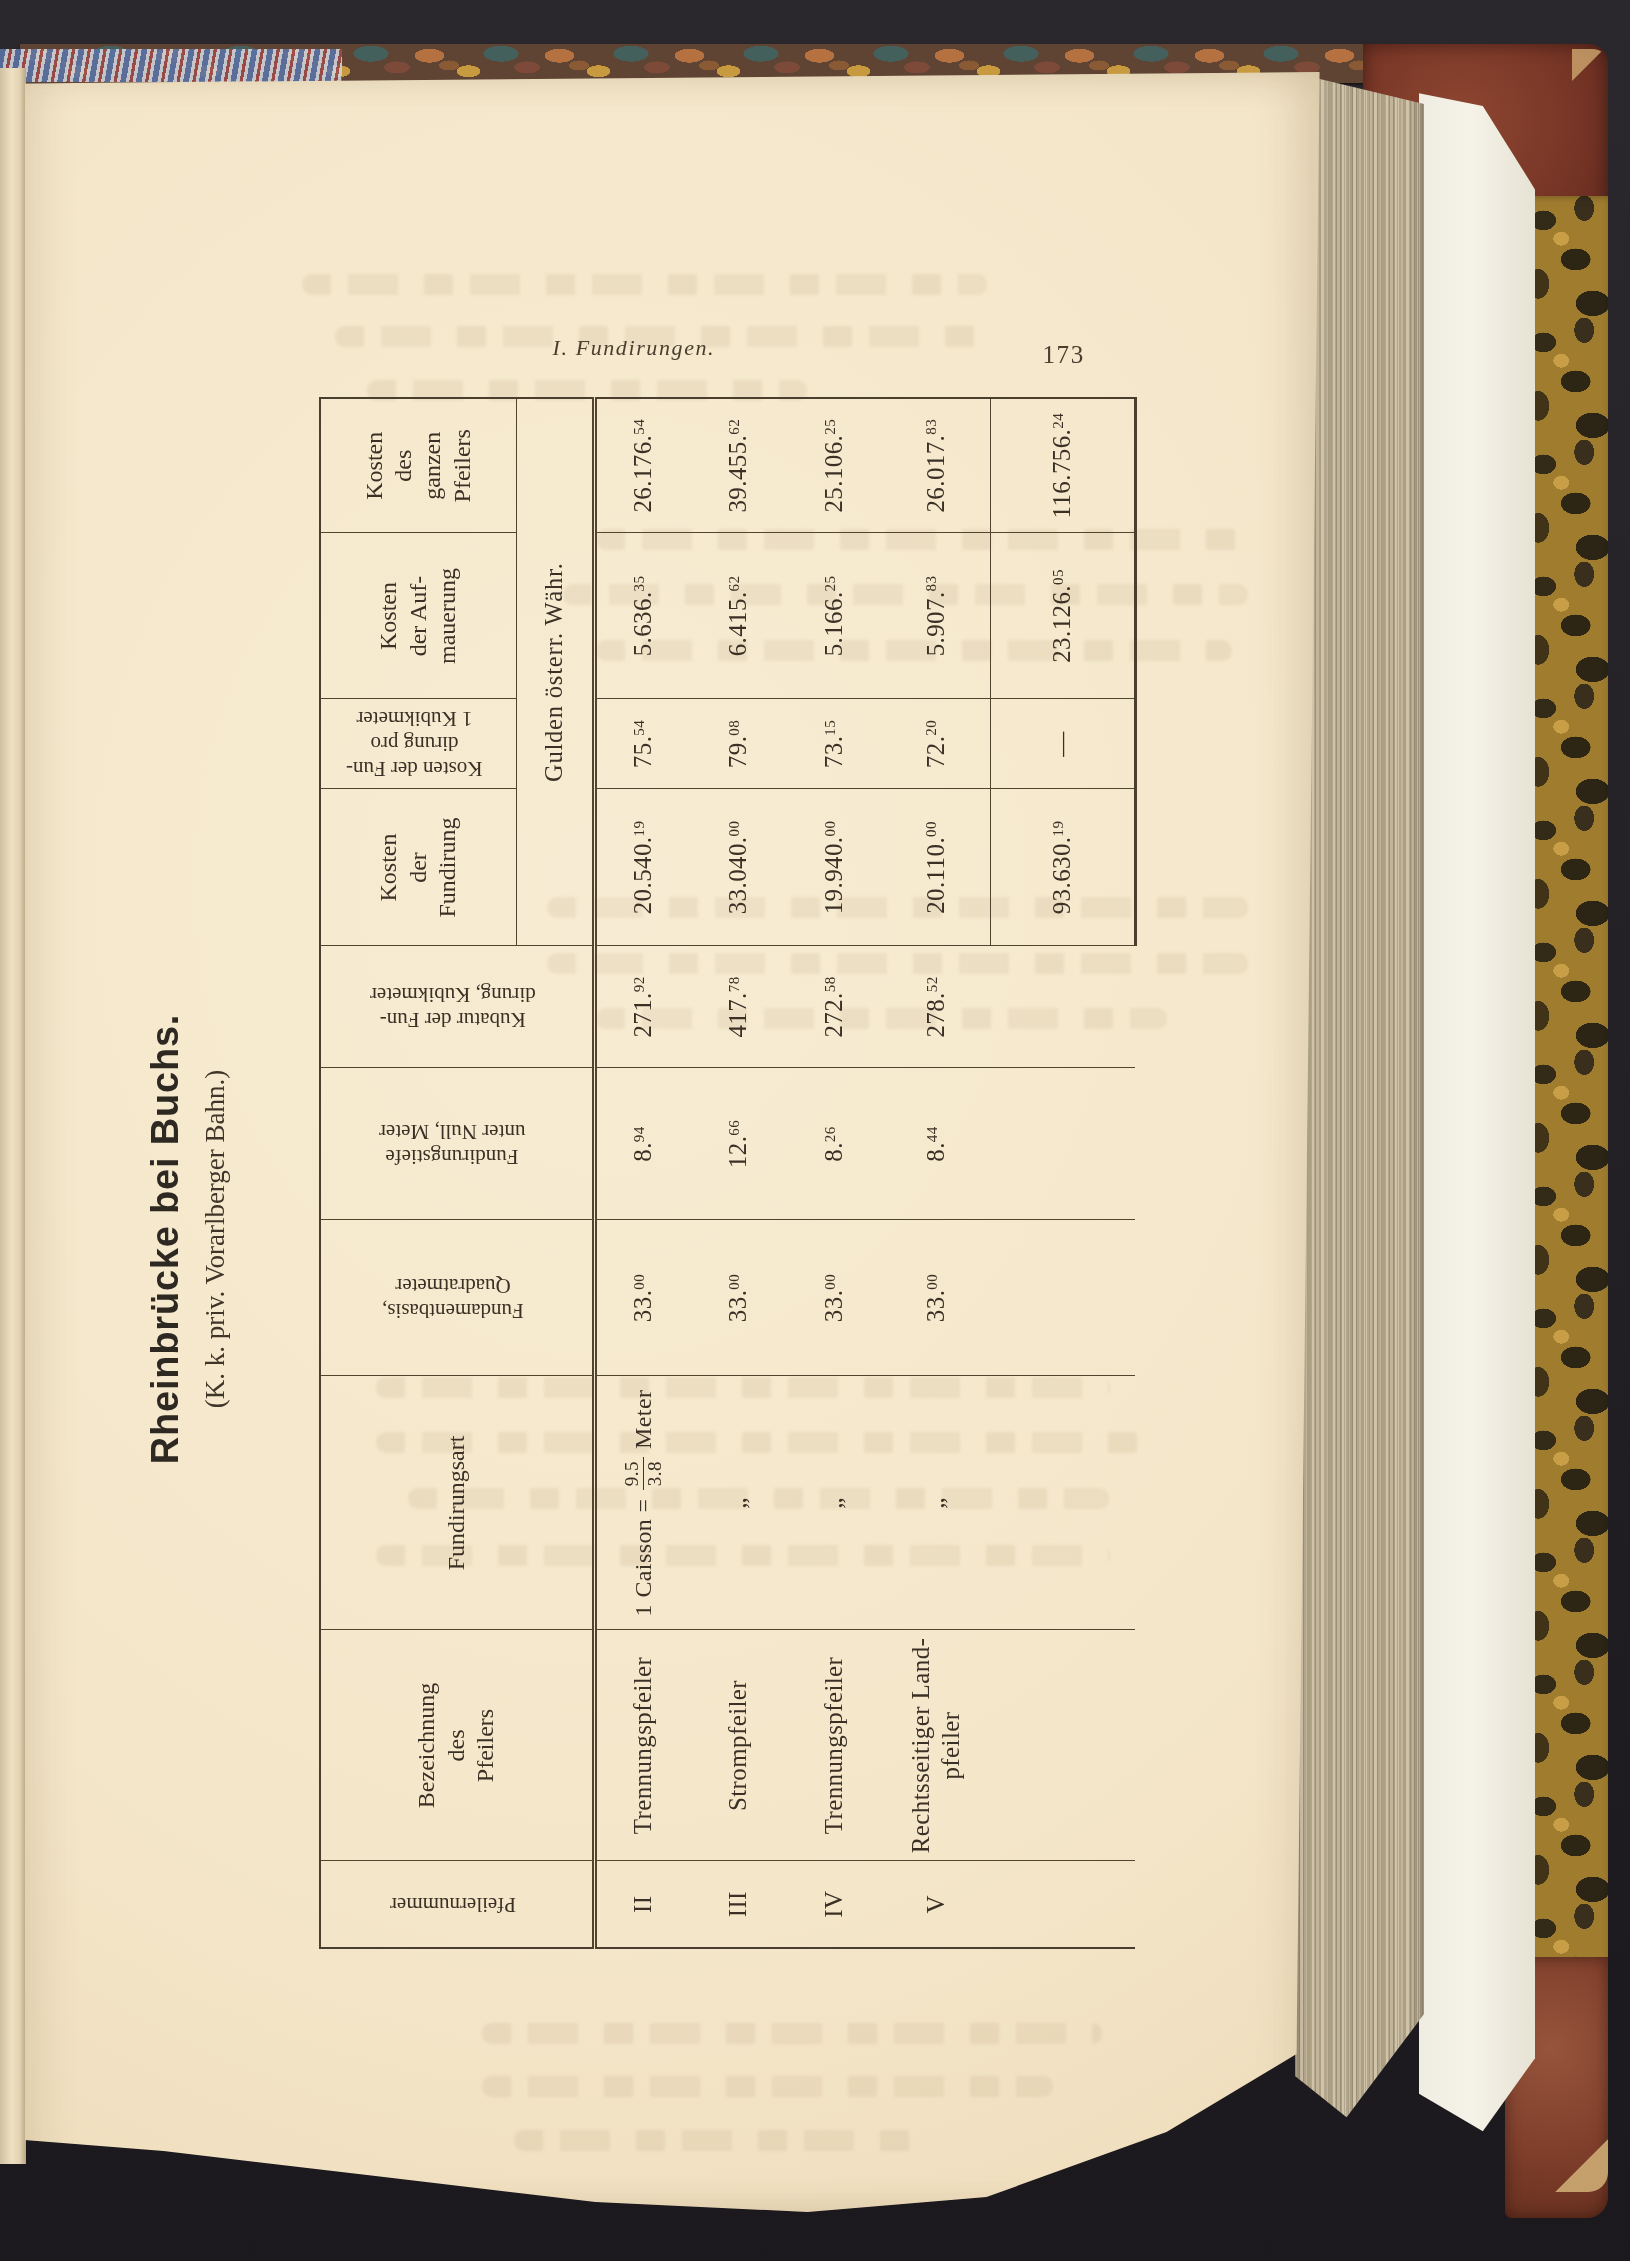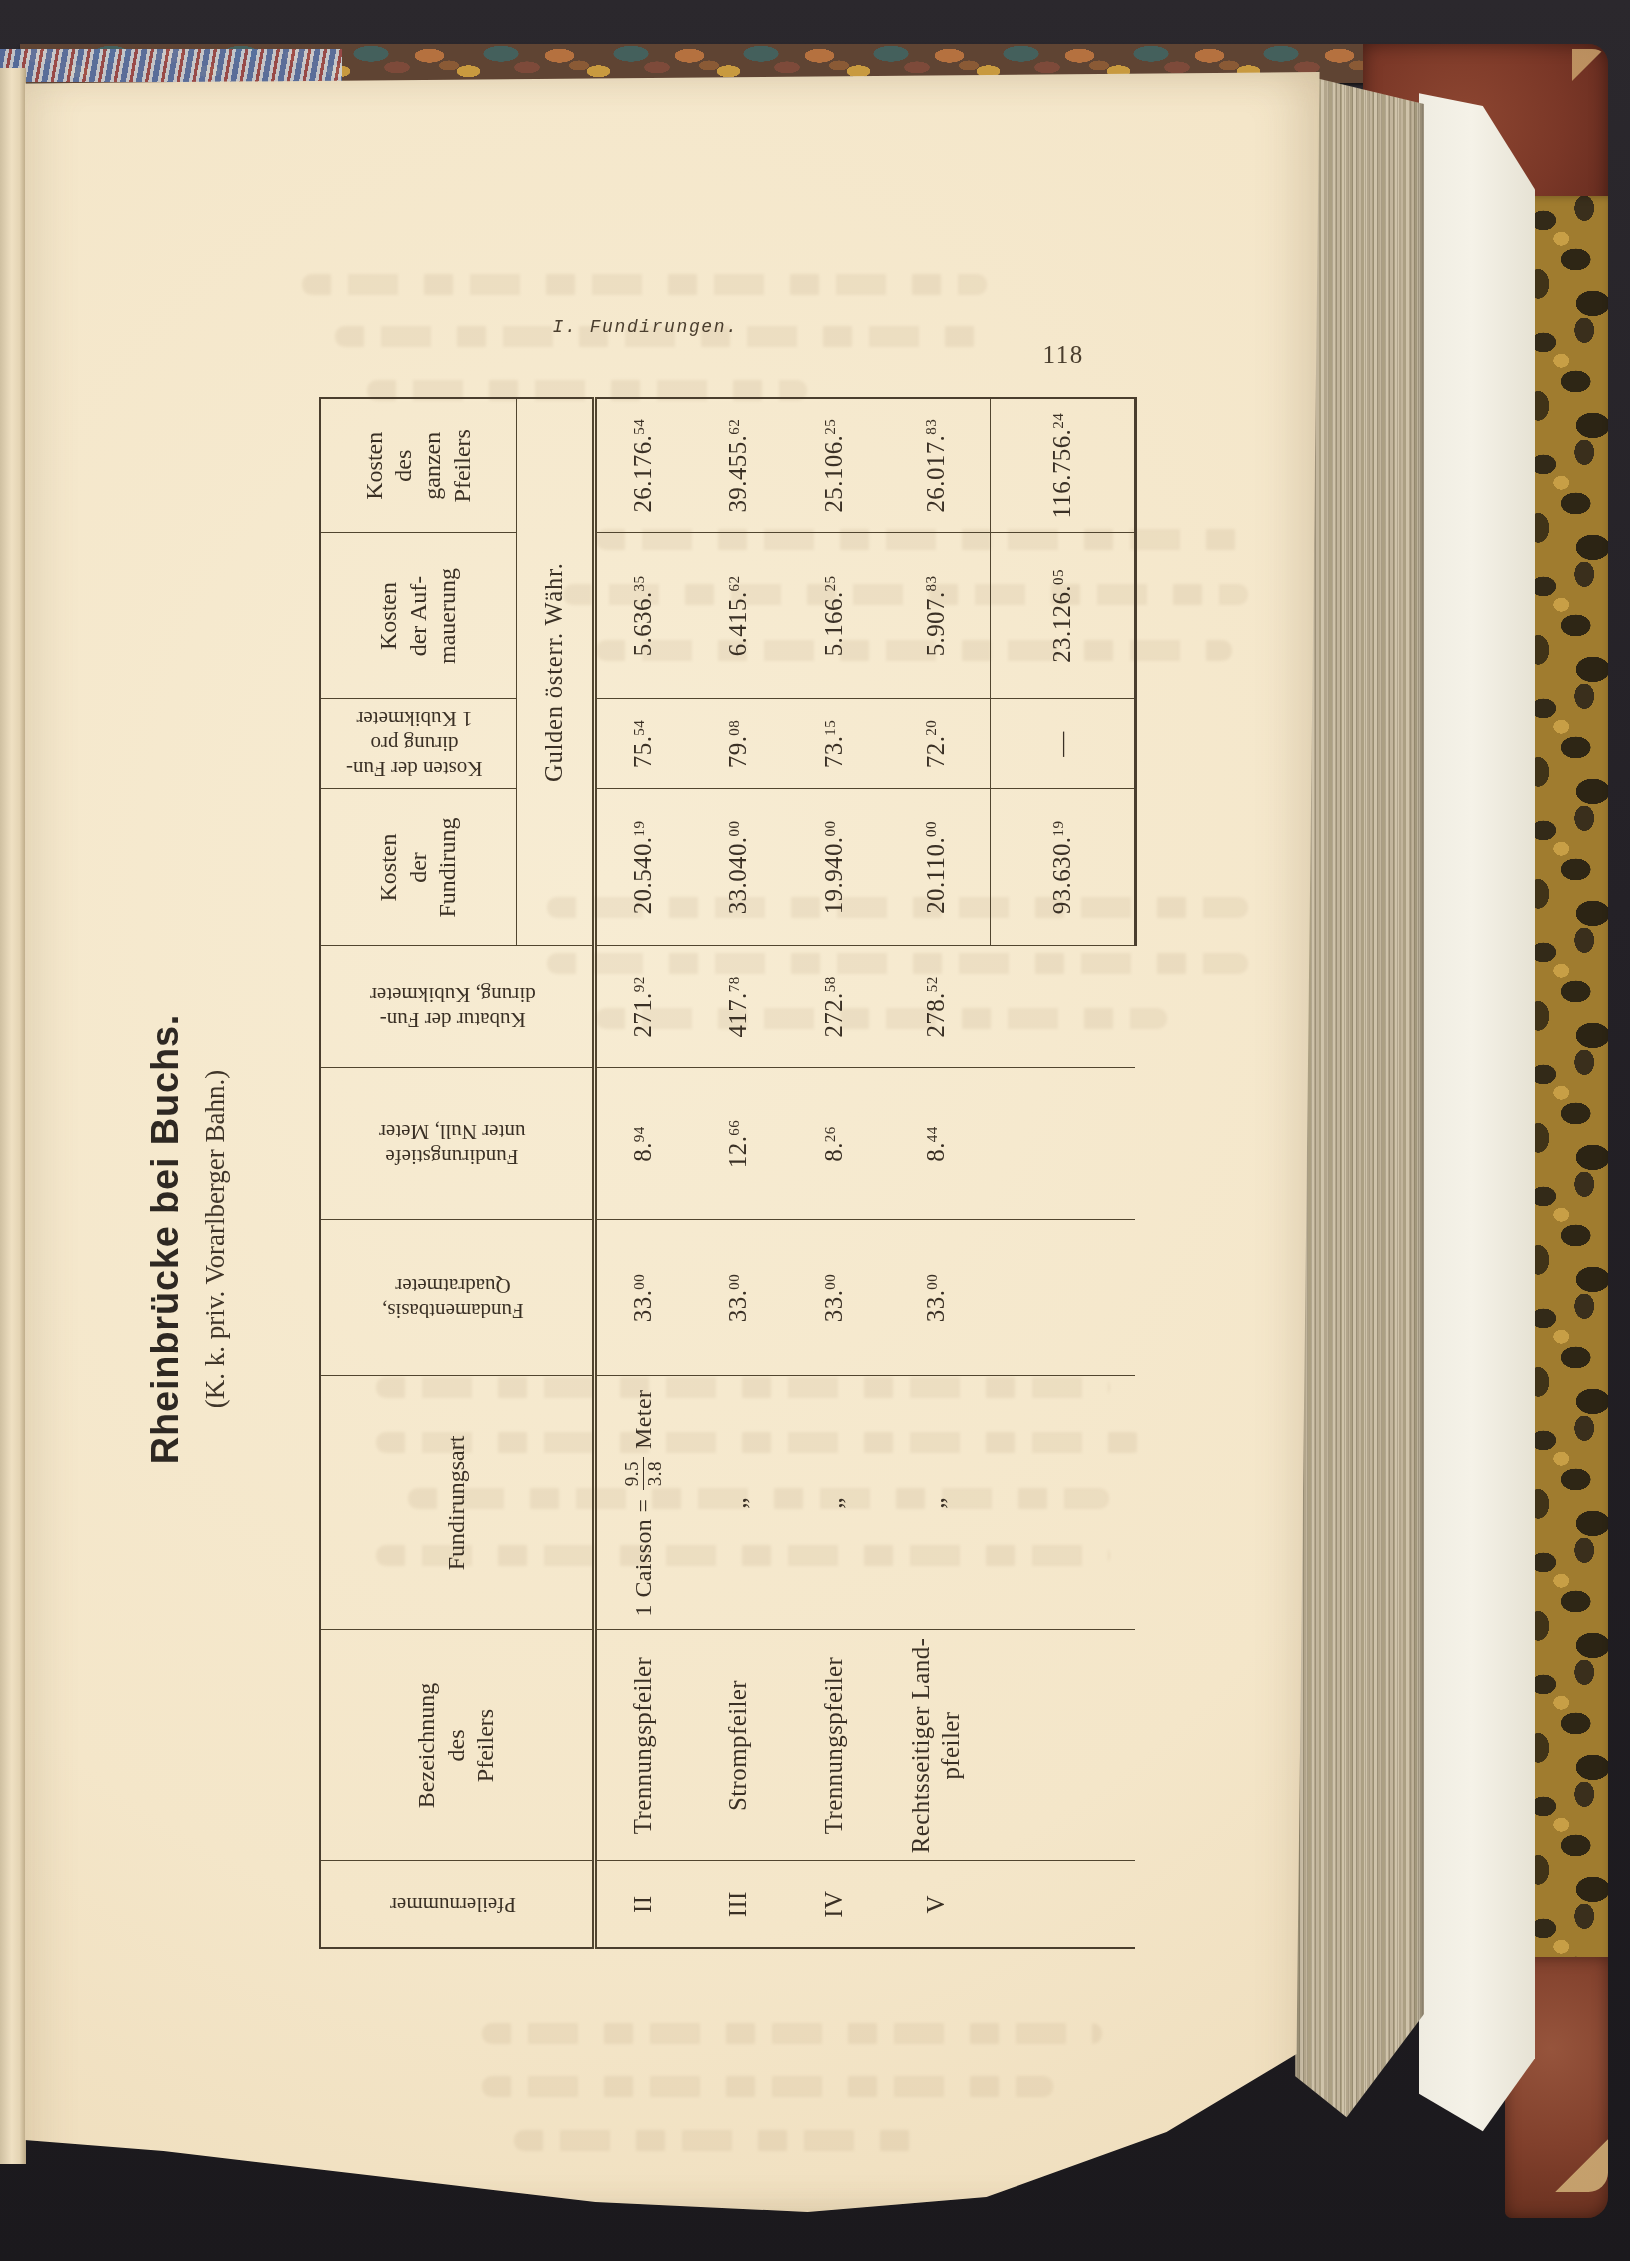--- a/index.html
+++ b/index.html
@@ -55,21 +55,21 @@
     box-shadow:inset -4.9px 0 8.2px rgba(0,0,0,.22),inset 4.9px 0 6.5px rgba(0,0,0,.15);}
   .gutter-left{position:absolute;left:0;top:68px;width:26px;height:2096px;
     background:linear-gradient(90deg,#cfc0a1 0%,#efe0c2 45%,#e4d4b4 75%,#b9a683 100%);}
 
   
   .page{position:absolute;left:24.5px;top:72px;width:1295px;height:2143px;color:#3f3529;
     background:radial-gradient(ellipse 130% 90% at 45% 38%,#f7ecd3 0%,#f4e6c9 55%,#ecd9b6 90%,#e5d0aa 100%);
     clip-path:polygon(0 11.4px,1295px 0,1272px 1982px,1142px 2060px,962px 2125px,783px 2140px,571px 2130px,351px 2104px,139px 2079px,0 2068px);
     box-shadow:inset -24.5px 0 41px rgba(120,95,55,.18),inset 20.4px 0 37px rgba(120,95,55,.12);}
 
-  .running-head{position:absolute;top:245px;left:528px;font-style:italic;font-size:18px;letter-spacing:1.6px;color:#4a3e2e;font-family:Liberation Mono, monospace;}
+  .running-head{position:absolute;top:263px;left:528px;font-style:italic;font-size:22px;letter-spacing:1.6px;color:#4a3e2e;}
   .page-number{position:absolute;top:269px;left:1018px;font-size:25px;letter-spacing:1.6px;color:#4a3e2e;}
 
   .ghost{position:absolute;height:21px;border-radius:9.8px;opacity:.12;filter:blur(1.6px);
     background:repeating-linear-gradient(90deg,rgba(148,116,77,.85) 0 29px,rgba(148,116,77,0) 29px 46px,rgba(148,116,77,.75) 46px 96px,rgba(148,116,77,0) 96px 122px);}
 
   
   .title-block{position:absolute;left:-183px;top:1102px;width:734px;height:130px;
     transform:rotate(-90deg);text-align:center;}
   .title-main{font-family:"Liberation Sans","DejaVu Sans",sans-serif;font-weight:bold;font-size:38px;letter-spacing:0.8px;color:#2e2822;margin:0 0 13px 0;}
   .title-sub{font-size:27px;color:#3f3529;margin:0;}
@@ -127,21 +127,21 @@
     <div class="ghost" style="left:571px;top:936px;width:571px"></div>
     <div class="ghost" style="left:351px;top:1305px;width:734px"></div>
     <div class="ghost" style="left:351px;top:1360px;width:767px"></div>
     <div class="ghost" style="left:383px;top:1416px;width:701px"></div>
     <div class="ghost" style="left:351px;top:1473px;width:734px"></div>
     <div class="ghost" style="left:457px;top:1951px;width:620px"></div>
     <div class="ghost" style="left:457px;top:2004px;width:571px"></div>
     <div class="ghost" style="left:489px;top:2058px;width:408px"></div>
 
     <div class="running-head">I. Fundirungen.</div>
-    <div class="page-number">118</div>
+    <div class="page-number">173</div>
 
     <div class="title-block">
       <p class="title-main">Rheinbrücke bei Buchs.</p>
       <p class="title-sub">(K. k. priv. Vorarlberger Bahn.)</p>
     </div>
 
     <div class="table-block">
       <table class="tbl">
         <colgroup>
           <col style="width:87px">

